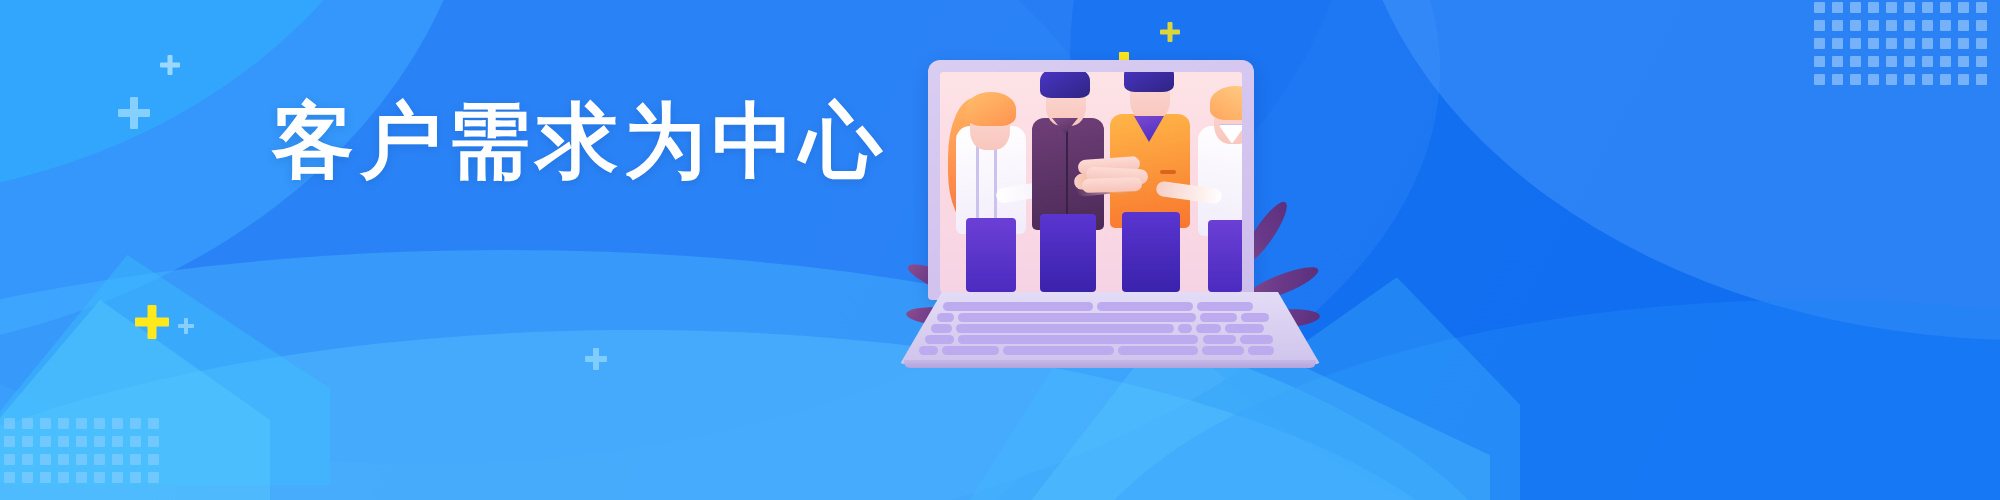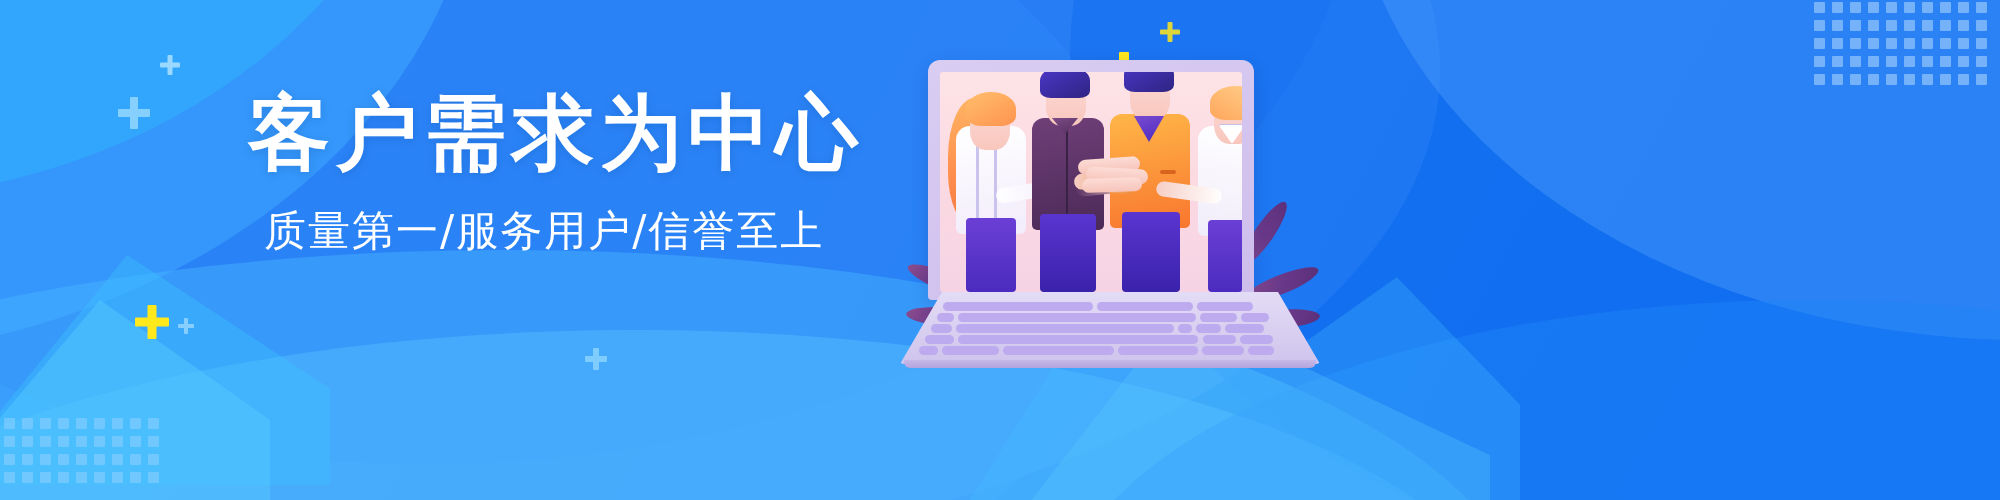--- a/index.html
+++ b/index.html
@@ -100,21 +100,21 @@
   #plus-yellow-big{left:1105px;top:52px;width:38px;height:38px;color:#ffe81c;--t:10px;}
   #plus-yellow-sm{left:1160px;top:22px;width:20px;height:20px;color:#ffe81c;opacity:.85;--t:5px;}
   #plus-yellow-bl{left:135px;top:305px;width:34px;height:34px;color:#ffe81c;--t:9px;}
   #plus-cyan-1{left:160px;top:55px;width:20px;height:20px;color:#9ad8ff;--t:5px;}
   #plus-cyan-2{left:118px;top:97px;width:32px;height:32px;color:#86d0ff;--t:8px;}
   #plus-cyan-3{left:1138px;top:322px;width:30px;height:30px;color:#7fd2ff;--t:8px;}
   #plus-cyan-4{left:585px;top:348px;width:22px;height:22px;color:#8ed6ff;opacity:.8;--t:6px;}
   #plus-cyan-5{left:178px;top:318px;width:16px;height:16px;color:#9ad8ff;opacity:.8;--t:4px;}
 
   
-  #copy{position:absolute;left:248px;top:92px;width:640px;}
+  #copy{position:absolute;left:248px;top:100px;width:640px;text-align:right;}
   #headline{
     margin:0;
     font-size:82px;line-height:1.0;font-weight:700;color:#ffffff;
     letter-spacing:6px;white-space:nowrap;
     font-family:"DejaVu Sans","Liberation Sans",sans-serif;
     text-shadow:0 2px 10px rgba(6,48,120,.18);
   }
   #subhead{
     margin:34px 0 0 16px;
     font-size:42px;line-height:1.1;font-weight:400;color:#ffffff;
@@ -353,21 +353,20 @@
   <div class="plus" id="plus-cyan-2"></div>
   <div class="plus" id="plus-cyan-5"></div>
   <div class="plus" id="plus-yellow-bl"></div>
   <div class="plus" id="plus-cyan-4"></div>
   <div class="plus" id="plus-yellow-big"></div>
   <div class="plus" id="plus-yellow-sm"></div>
   <div class="plus" id="plus-cyan-3"></div>
 
   <div id="copy">
     <h1 id="headline">客户需求为中心</h1>
-    <p id="subhead">质量第一/服务用户/信誉至上</p>
   </div>
 
   <div id="illo">
 
     <div class="leaf" id="leaf-l1"></div>
     <div class="leaf" id="leaf-l2"></div>
     <div class="leaf" id="leaf-l3"></div>
     <div class="leaf" id="leaf-r1"></div>
     <div class="leaf" id="leaf-r2"></div>
     <div class="leaf" id="leaf-r3"></div>

